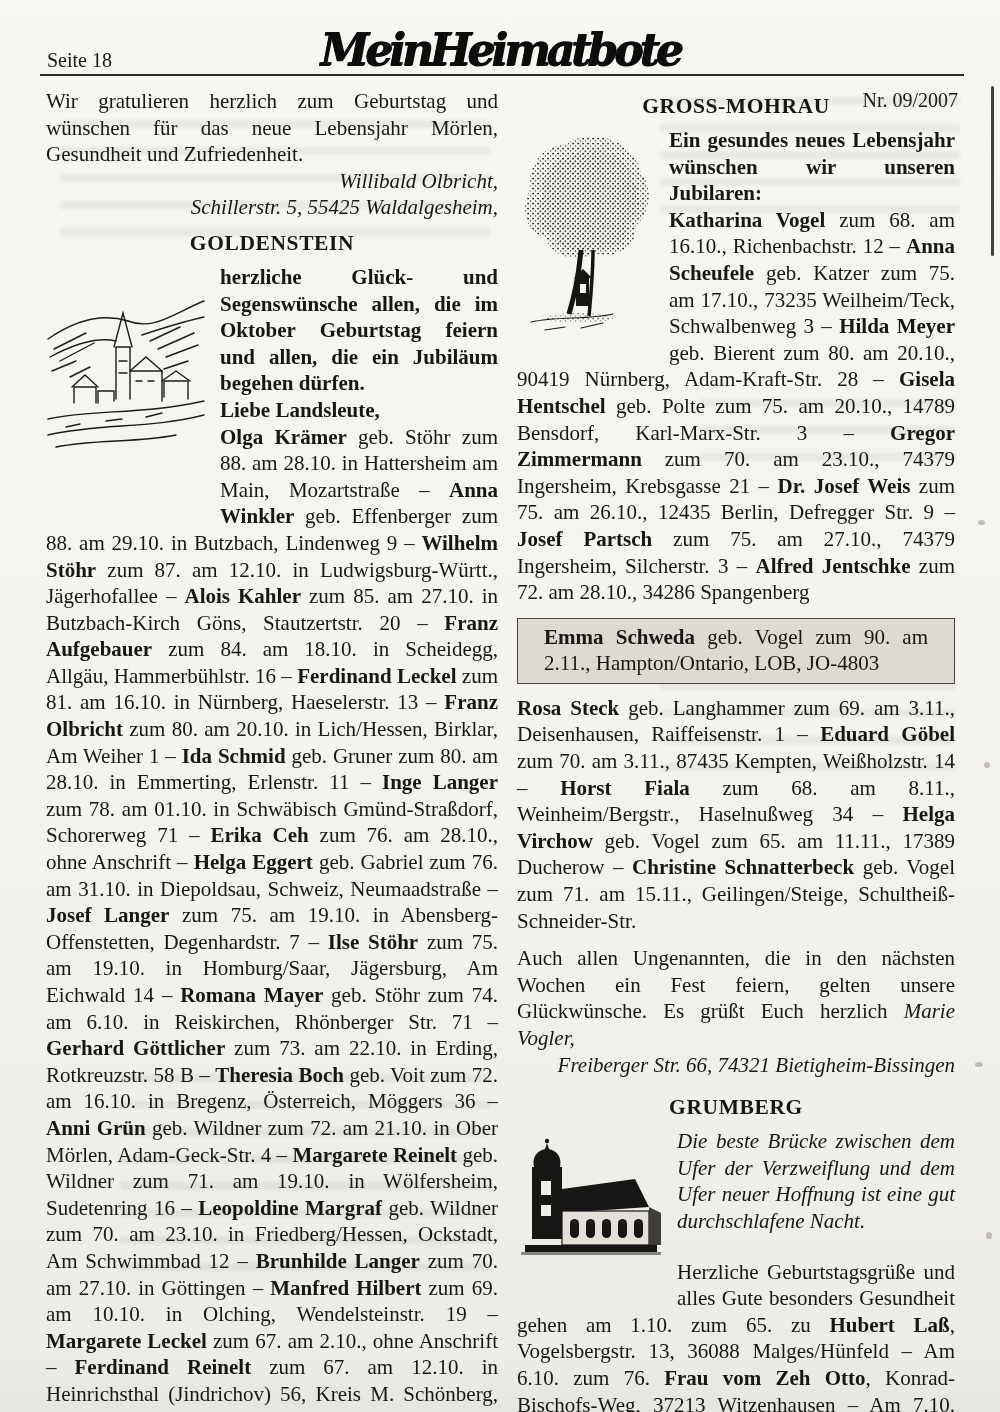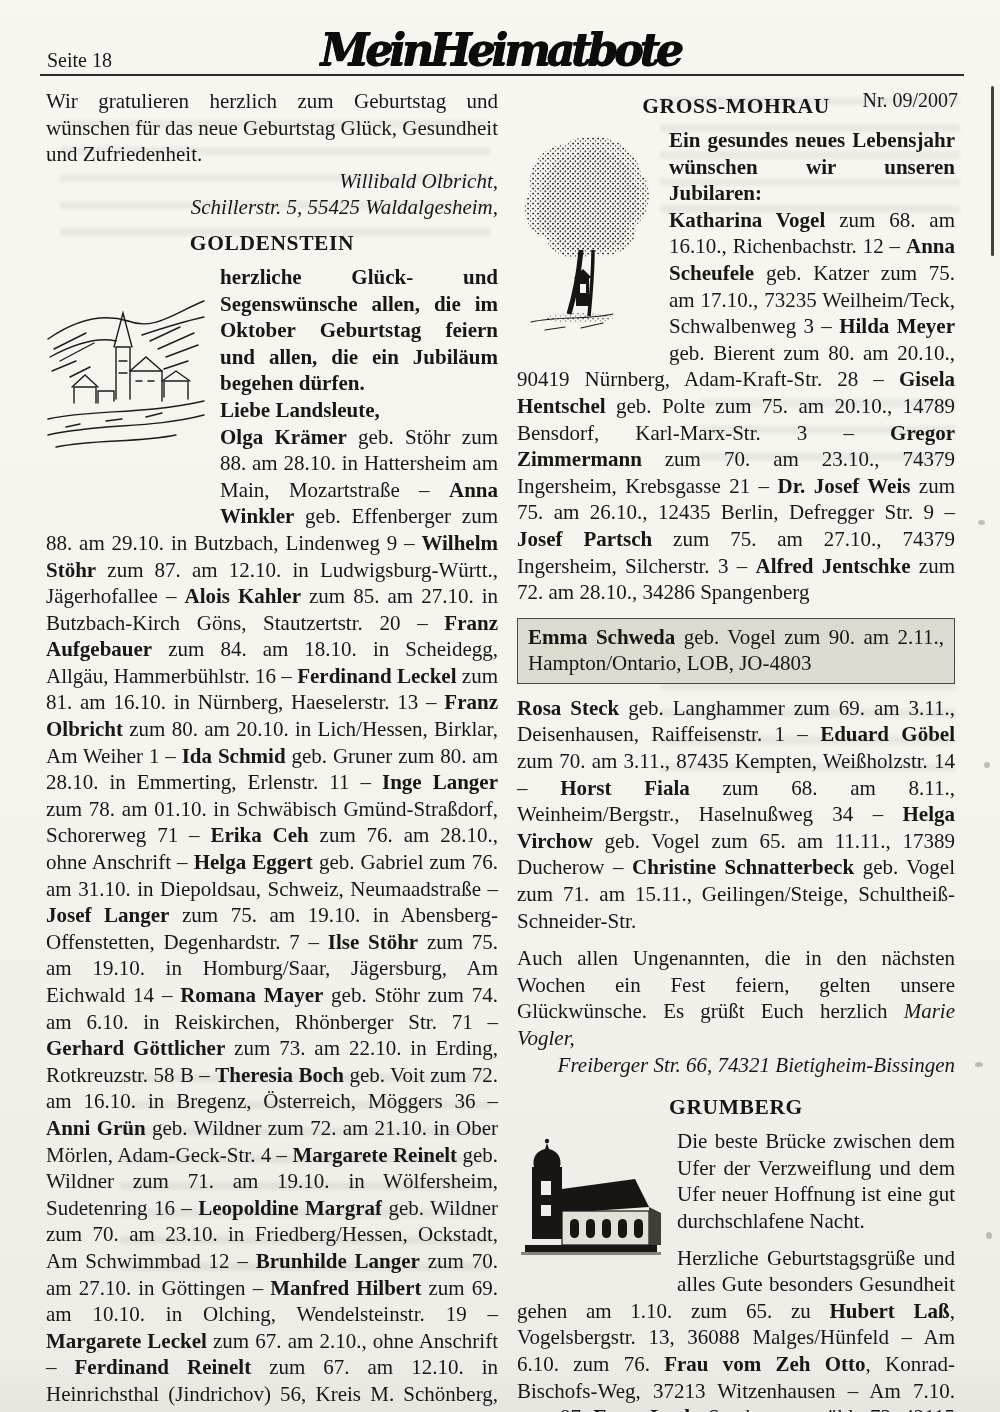--- a/index.html
+++ b/index.html
@@ -21,24 +21,24 @@
   .col.right{left:517px;top:85px;width:438px;}
   p{margin:0;}
   .bold{font-weight:700;}
   .seg-b{font-weight:700;}
   .seg-i{font-style:italic;}
   h2{font-size:21.5px;line-height:26px;text-align:center;font-weight:700;margin:9px 0 8px;letter-spacing:.6px;}
   .contact{font-style:italic;text-align:right;}
   .contact div{min-height:26.6px;}
   .img-float{float:left;margin:5px 14px 2px 0;}
   .flow::after{content:"";display:block;clear:both;}
-  .note-box{border:1.3px solid #4d483f;background:#dcdad1;padding:5px 10px 6px;margin:12px 0 11px;}
+  .note-box{border:1.3px solid #4d483f;background:#dcdad1;padding:5px 26px 6px;margin:12px 0 11px;}
   .gap{margin-top:11px;}
   .right-it{text-align:right;font-style:italic;}
-  .quote{margin-bottom:10px;}
+  .quote{font-style:italic;margin-bottom:24px;}
   
   .ghost{position:absolute;z-index:1;opacity:.07;filter:blur(1.6px);transform:scaleX(-1);
          background:repeating-linear-gradient(0deg,transparent 0 9px,#4b4a45 9px 17px,transparent 17px 27px);}
   .vline{position:absolute;left:991px;top:86px;width:3px;height:170px;background:#23211e;opacity:.85;border-radius:2px;z-index:3;}
   .speck{position:absolute;background:#8d8a83;opacity:.5;border-radius:50%;z-index:1;}
   svg{display:block;}
 </style>
 </head>
 <body>
 
@@ -54,21 +54,21 @@
   <div class="speck" style="left:984px;top:762px;width:6px;height:6px;"></div>
   <div class="speck" style="left:975px;top:1062px;width:8px;height:5px;"></div>
   <div class="speck" style="left:986px;top:1232px;width:6px;height:7px;"></div>
 
   <div class="pagenum">Seite 18</div>
   <div class="masthead">MeinHeimatbote</div>
   <div class="issue">Nr. 09/2007</div>
   <div class="rule"></div>
 
   <section class="col left">
-    <p>Wir gratulieren herzlich zum Geburtstag und wünschen für das neue Geburtstag Glück, Gesundheit und Zufriedenheit.</p>
+    <p>Wir gratulieren herzlich zum Geburtstag und wünschen für das neue Lebensjahr Mörlen, Gesundheit und Zufriedenheit.</p>
     <div class="contact">
         <div>Willibald Olbricht,</div>
         <div>Schillerstr. 5, 55425 Waldalgesheim,</div>
       </div>
 
     <h2>GOLDENSTEIN</h2>
 
     <div class="flow">
       <div class="img-float" style="width:160px;height:236px;">
         <svg width="160" height="236" viewBox="0 0 160 236">

